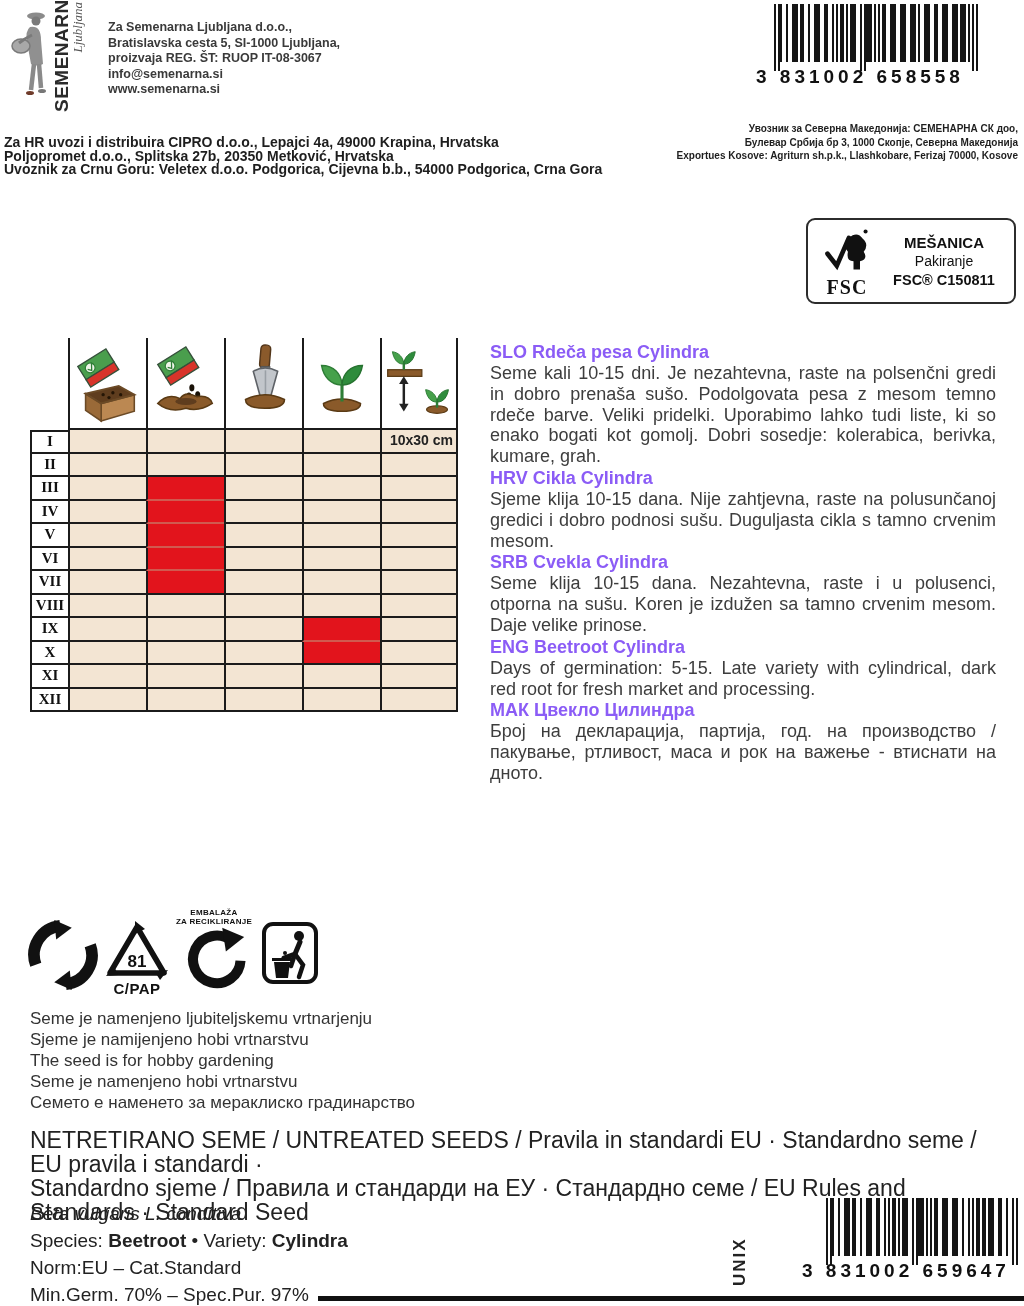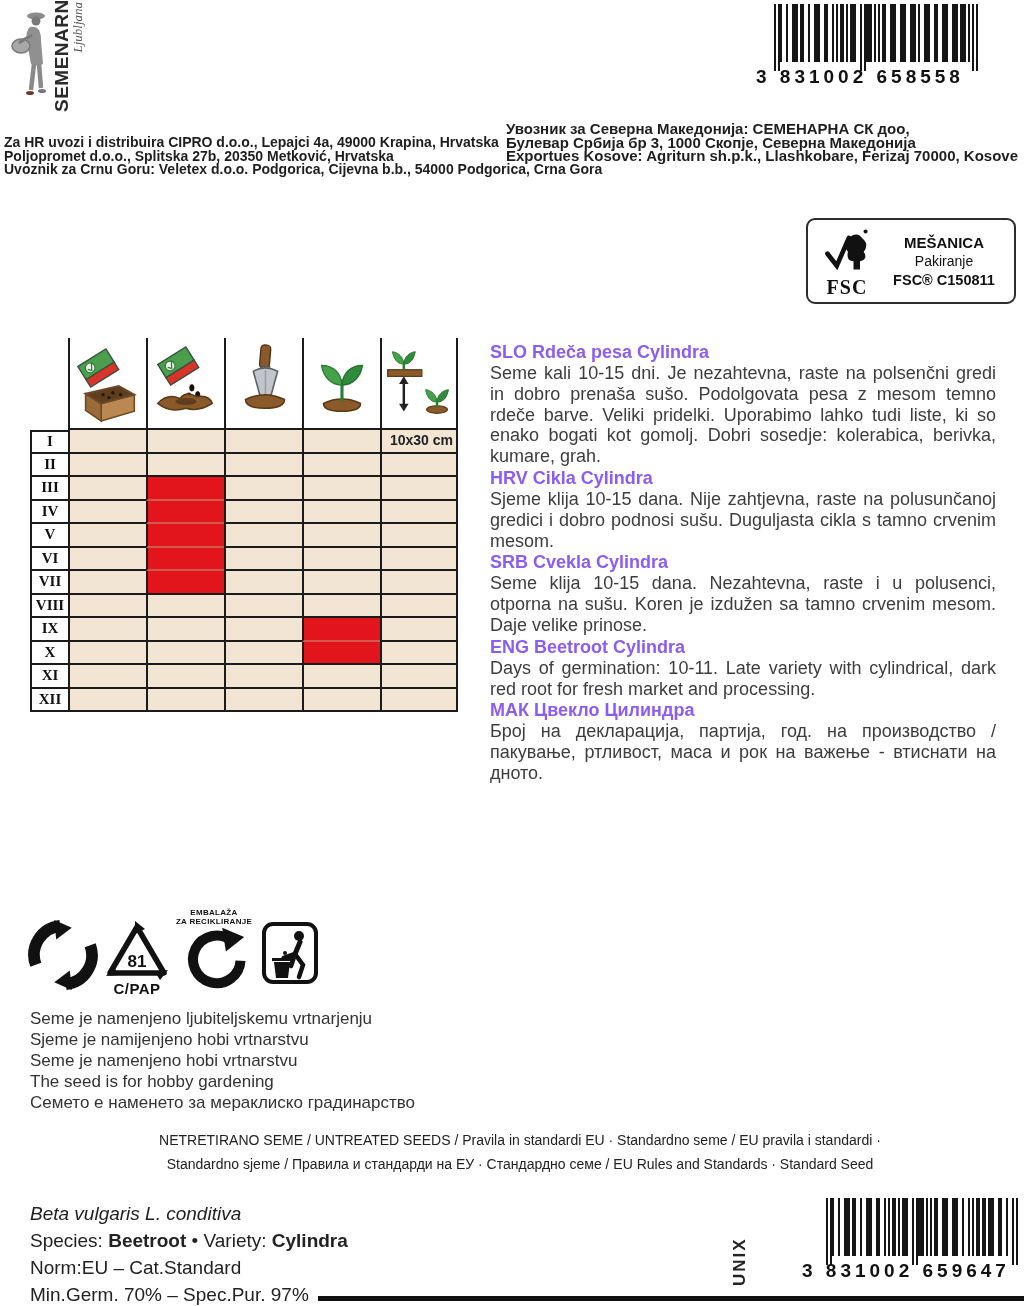--- a/index.html
+++ b/index.html
@@ -21,21 +21,21 @@
   .barcode .bars{display:flex;align-items:flex-start;justify-content:center;height:68px;}
   .barcode .bar{background:#151515;height:58px;flex:none;}
   .barcode .bar.tall{height:67px;}
   .barcode .space{background:transparent;height:58px;flex:none;}
   .barcode .digits{margin-top:-6px;font-size:19px;font-weight:700;letter-spacing:4px;color:#111;white-space:nowrap;}
   #barcode-top{left:756px;top:4px;width:240px;}
   #barcode-bottom{left:802px;top:1198px;width:240px;}
 
   
   .dist-left{left:4px;top:136px;font-size:14px;font-weight:700;line-height:13.5px;color:#1e1e1e;}
-  .dist-right{right:6px;top:122px;font-size:15px;font-weight:700;line-height:13.5px;color:#1e1e1e;}
+  .dist-right{right:6px;top:122px;font-size:10px;font-weight:700;line-height:13.5px;color:#1e1e1e;text-align:right;}
 
   
   .fsc-box{left:806px;top:218px;width:210px;height:86px;border:2.5px solid #2c2c2c;border-radius:9px;
            display:flex;align-items:center;padding:2px 6px;box-sizing:border-box;}
   .fsc-left{width:66px;text-align:center;}
   .fsc-acronym{font-family:"Liberation Serif",serif;font-weight:700;font-size:20px;letter-spacing:1px;color:#111;margin-top:-4px;}
   .fsc-right{flex:1;text-align:center;color:#111;}
   .fsc-mix{font-weight:700;font-size:15px;}
   .fsc-pak{font-size:14px;margin-top:2px;}
   .fsc-lic{font-weight:700;font-size:14.5px;margin-top:3px;}
@@ -68,21 +68,21 @@
   .recycle-row{left:24px;top:908px;width:300px;height:92px;}
   .greendot{position:absolute;left:4px;top:12px;}
   .tri-block{position:absolute;left:80px;top:12px;width:66px;text-align:center;}
   .tri-label{font-weight:700;font-size:15px;color:#111;margin-top:-4px;letter-spacing:.5px;}
   .emb-block{position:absolute;left:148px;top:0px;width:84px;text-align:center;}
   .emb-text{font-size:8px;font-weight:700;color:#111;line-height:9px;letter-spacing:.3px;}
   .tidy{position:absolute;left:238px;top:14px;}
 
   
   .hobby{left:30px;top:1008px;font-size:17px;line-height:21px;color:#333;}
-  .standards{left:30px;top:1128px;font-size:14px;line-height:24px;color:#222;width:980px;text-align:center;}
+  .standards{left:30px;top:1128px;font-size:23px;line-height:24px;color:#222;width:980px;}
   .product{left:30px;top:1200px;font-size:19px;line-height:27px;color:#222;}
   .latin{font-style:italic;}
   .bold{font-weight:700;}
   .unix-vert{position:absolute;left:730px;top:1208px;width:26px;height:78px;}
   .unix-rot{position:absolute;top:78px;left:0;transform:rotate(-90deg);transform-origin:0 0;
             font-size:17px;font-weight:700;letter-spacing:2px;color:#222;width:78px;}
   .bottom-line{left:318px;top:1296px;width:706px;height:5px;background:#111;}
 </style>
 </head>
 <body>
@@ -100,20 +100,27 @@
     <ellipse cx="20" cy="89" rx="4" ry="2" fill="#6f3b2a"></ellipse>
     <ellipse cx="32" cy="87" rx="4" ry="2" fill="#777"></ellipse>
   </svg>
   <div class="brand-vert">
     <div class="brand-rot">
       <div class="brand-name">SEMENARNA</div>
       <div class="brand-city">Ljubljana</div>
     </div>
   </div>
 
+  <div class="abs company-info">
+    <div>Za Semenarna Ljubljana d.o.o.,</div>
+    <div>Bratislavska cesta 5, SI-1000 Ljubljana,</div>
+    <div>proizvaja REG. ŠT: RUOP IT-08-3067</div>
+    <div>info@semenarna.si</div>
+    <div>www.semenarna.si</div>
+  </div>
 
   <div class="barcode" id="barcode-top">
       <div class="bars">
         <span class="bar tall" style="width: 2px;"></span>
         <span class="space" style="width: 2px;"></span>
         <span class="bar tall" style="width: 2px;"></span>
         <span class="bar" style="width: 2px;"></span>
         <span class="space" style="width: 4px;"></span>
         <span class="bar" style="width: 2px;"></span>
         <span class="space" style="width: 4px;"></span>
@@ -356,21 +363,21 @@
     <section>
       <div class="desc-title">HRV Cikla Cylindra</div>
       <p class="desc-body">Sjeme klija 10-15 dana. Nije zahtjevna, raste na polusunčanoj gredici i dobro podnosi sušu. Duguljasta cikla s tamno crvenim mesom.</p>
     </section>
     <section>
       <div class="desc-title">SRB Cvekla Cylindra</div>
       <p class="desc-body">Seme klija 10-15 dana. Nezahtevna, raste i u polusenci, otporna na sušu. Koren je izdužen sa tamno crvenim mesom. Daje velike prinose.</p>
     </section>
     <section>
       <div class="desc-title">ENG Beetroot Cylindra</div>
-      <p class="desc-body">Days of germination: 10-11. Late variety with cylindrical, dark red root for fresh market and processing.</p>
+      <p class="desc-body">Days of germination: 5-15. Late variety with cylindrical, dark red root for fresh market and processing.</p>
     </section>
     <section>
       <div class="desc-title">МАК Цвекло Цилиндра</div>
       <p class="desc-body">Број на декларација, партија, год. на производство / пакување, ртливост, маса и рок на важење - втиснати на дното.</p>
     </section>
   </div>
 
   <div class="abs recycle-row">
     <svg class="greendot" width="70" height="70" viewBox="0 0 72 72">
       <path d="M 33 6 A 30 30 0 0 0 8 46" stroke="#111" stroke-width="12" fill="none"></path>
@@ -404,22 +411,22 @@
       <path d="M33 32 L29 44" stroke="#111" stroke-width="4.5" fill="none" stroke-linecap="round"></path>
       <path d="M12 40 L28 40 L26 56 L14 56 Z" fill="#111"></path>
       <rect x="10" y="36" width="20" height="3" fill="#111"></rect>
       <circle cx="23" cy="31" r="2" fill="#111"></circle>
     </svg>
   </div>
 
   <div class="abs hobby">
     <div>Seme je namenjeno ljubiteljskemu vrtnarjenju</div>
     <div>Sjeme je namijenjeno hobi vrtnarstvu</div>
+    <div>The seed is for hobby gardening</div>
     <div>Seme je namenjeno hobi vrtnarstvu</div>
-    <div>The seed is for hobby gardening</div>
     <div>Семето е наменето за мераклиско градинарство</div>
   </div>
 
   <div class="abs standards">
     <div>NETRETIRANO SEME / UNTREATED SEEDS / Pravila in standardi EU · Standardno seme / EU pravila i standardi ·</div>
     <div>Standardno sjeme / Правила и стандарди на ЕУ · Стандардно семе / EU Rules and Standards · Standard Seed</div>
   </div>
 
   <div class="abs product">
     <div class="latin">Beta vulgaris L. conditiva</div>

